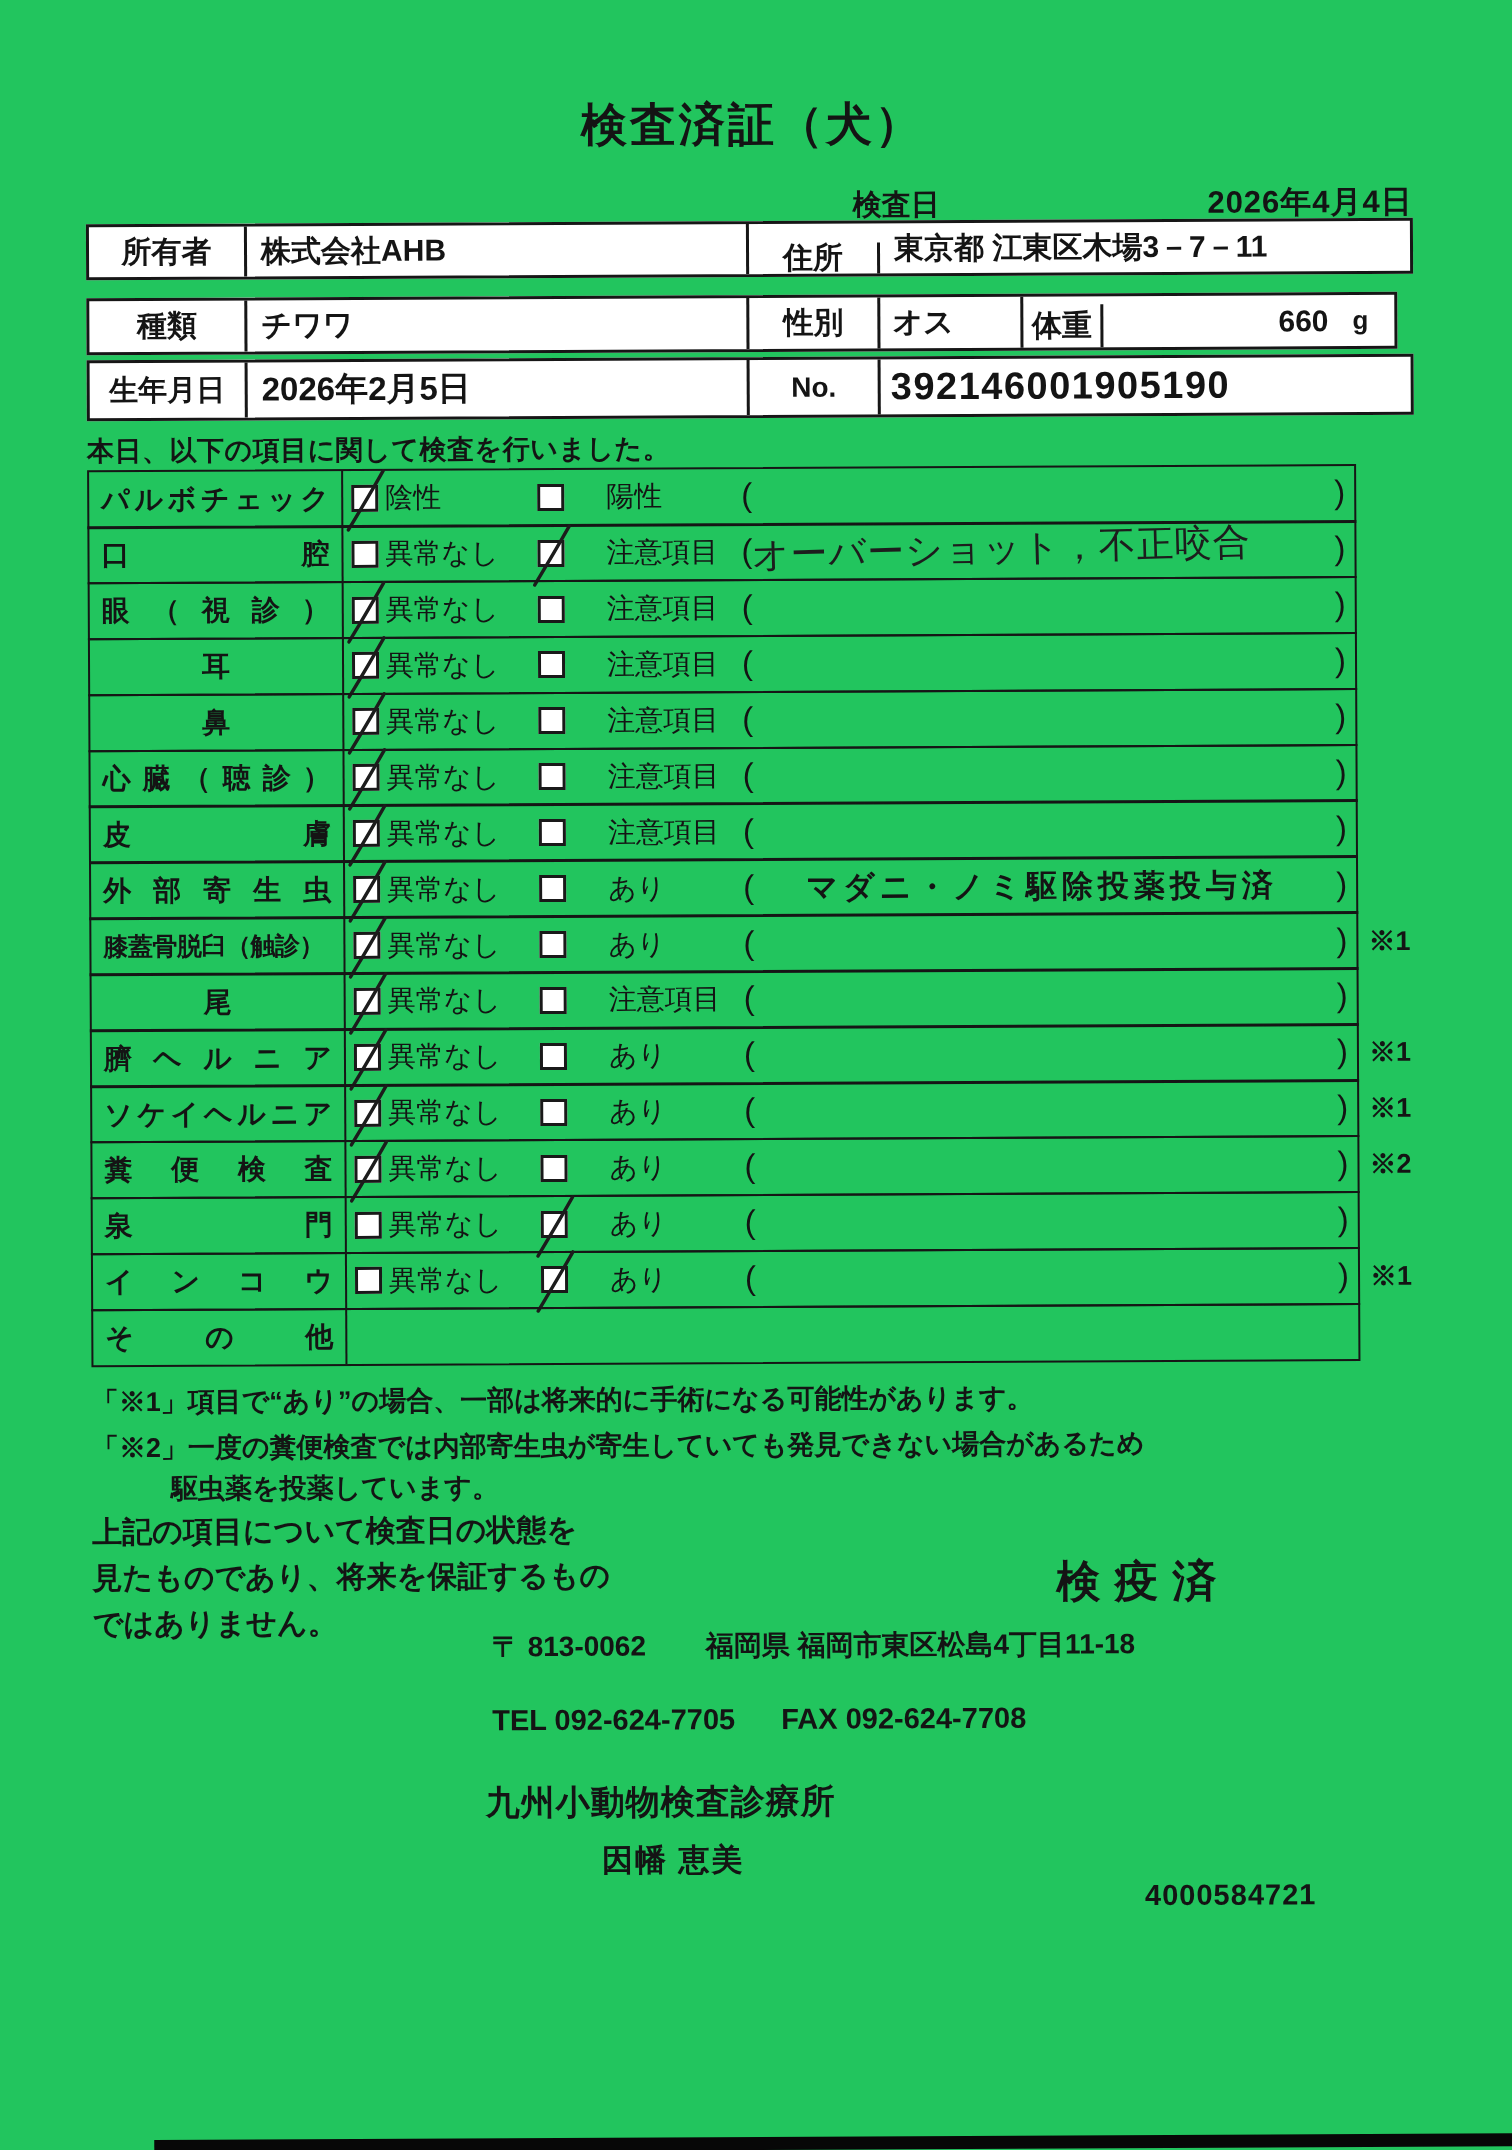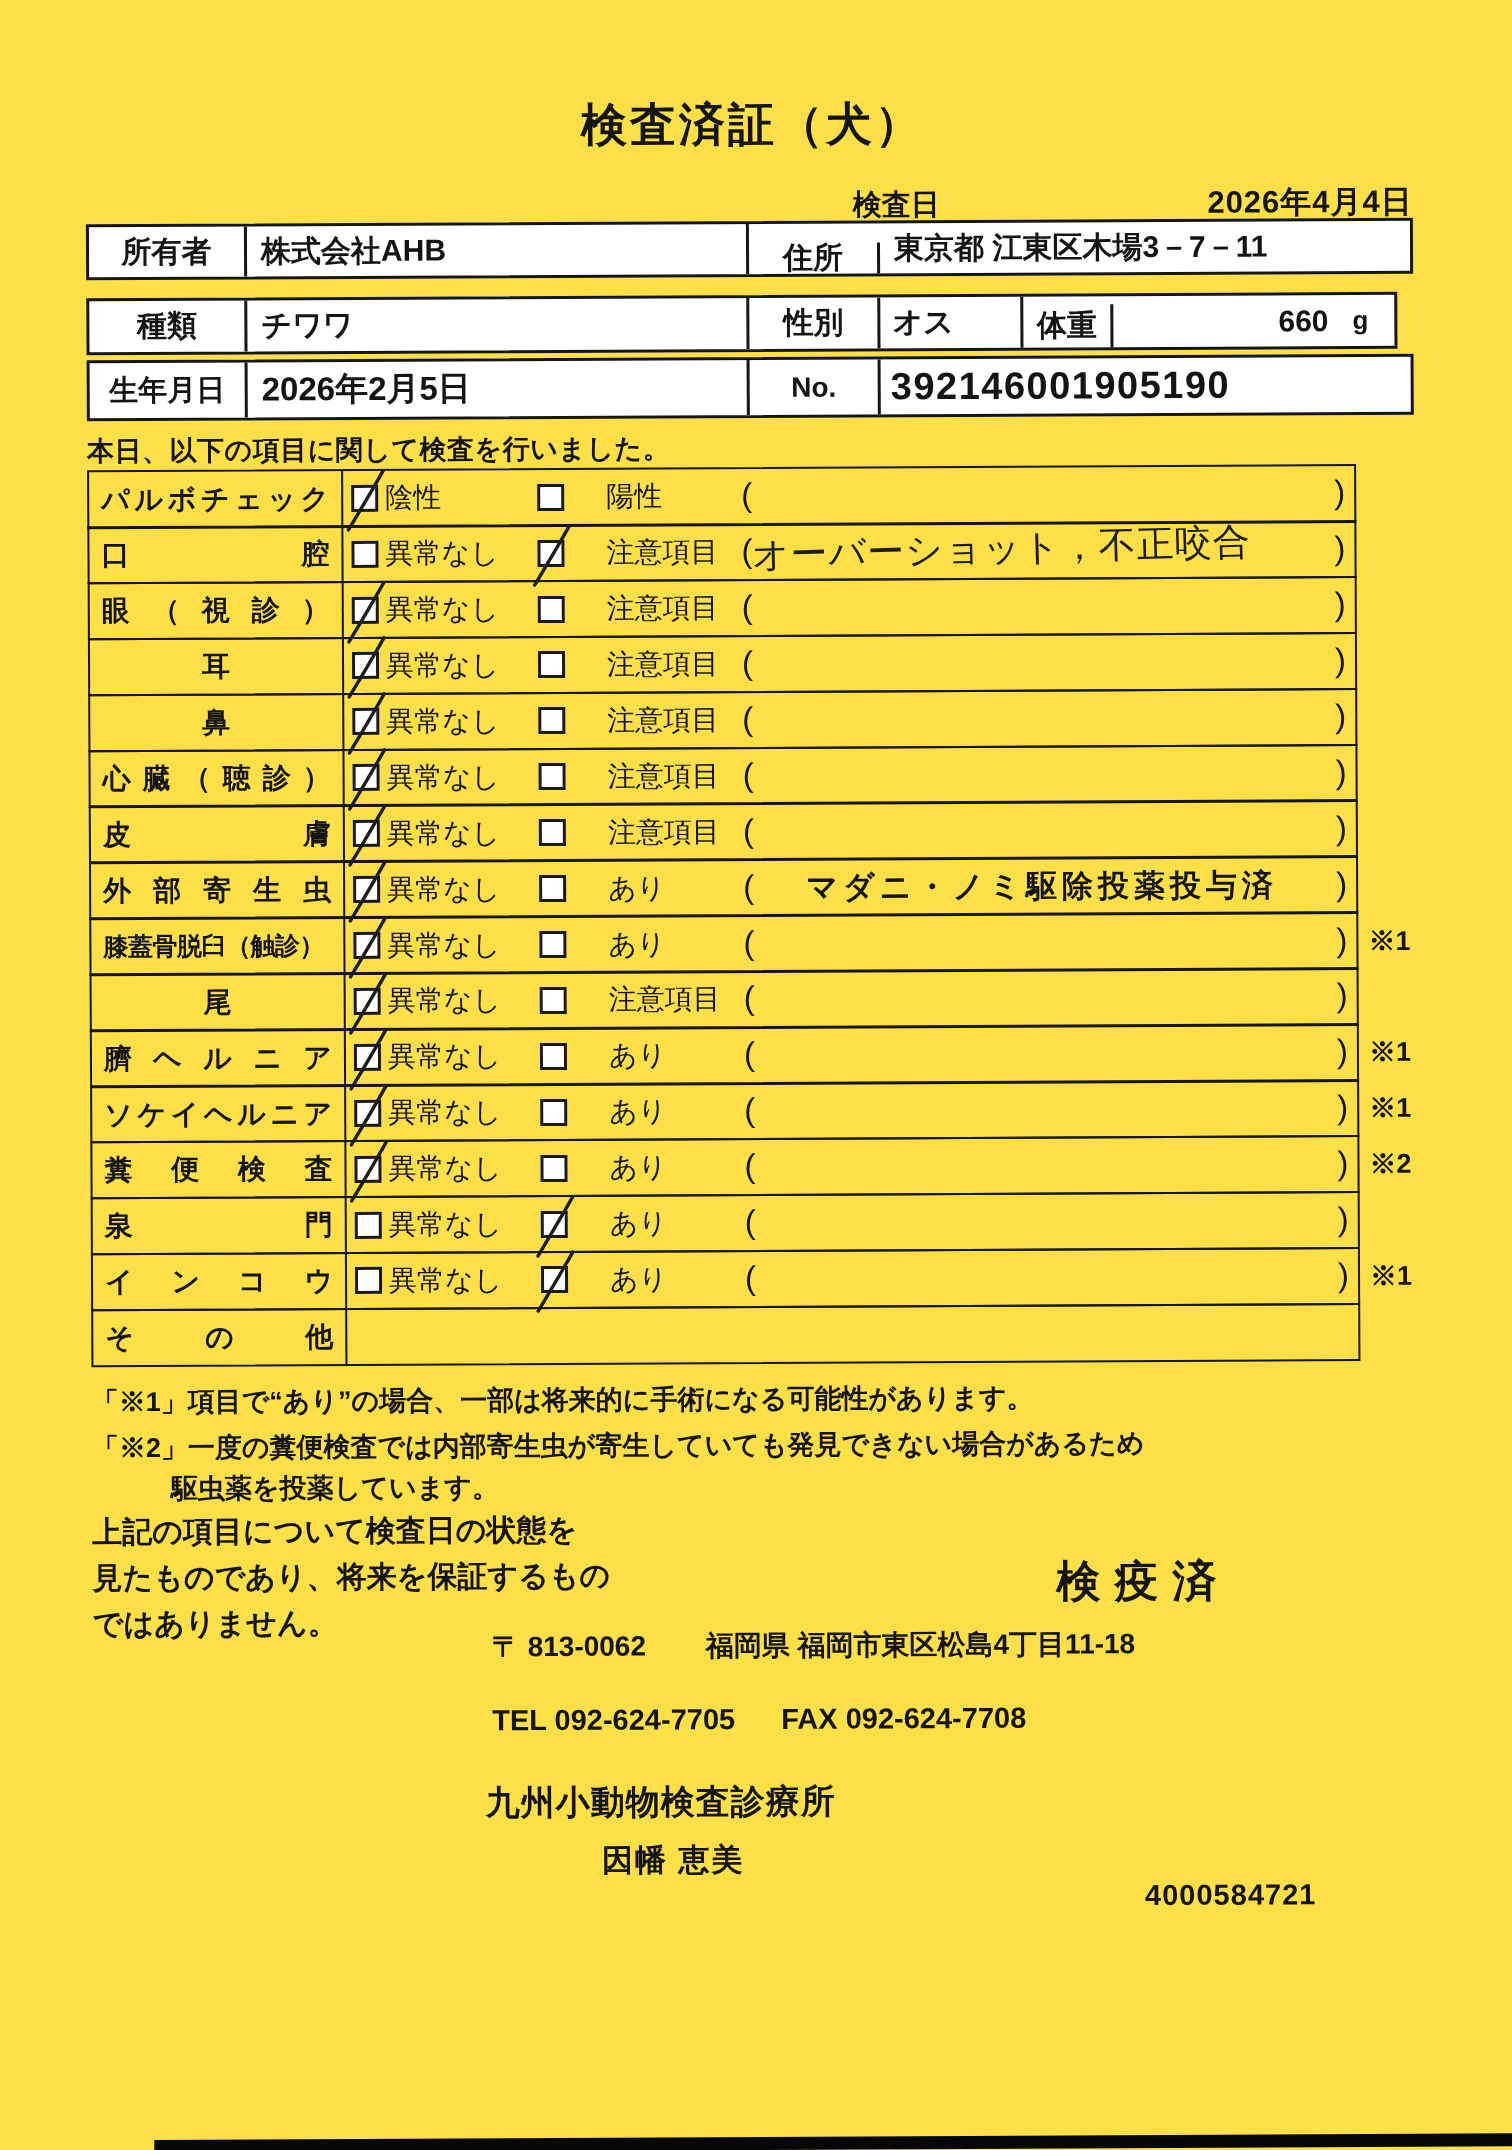--- a/index.html
+++ b/index.html
@@ -1,17 +1,17 @@
 <!DOCTYPE html>
 <html lang="ja"><head>
 <meta charset="utf-8">
 <style>
   html,body { margin:0; padding:0; background:#ffffff; }
   .page {
-    position:relative; width:1512px; height:2150px; background:#fde047;
+    position:relative; width:1512px; height:2150px; background:#22c55e;
     overflow:hidden; font-family:"Liberation Sans", sans-serif; color:#141414;
   }
   .sheet { position:absolute; inset:0; transform:rotate(-0.28deg); transform-origin:50% 40%; }
 
   .abs { position:absolute; }
 
   #title { top:94px; left:0; width:100%; text-align:center; font-size:46px; font-weight:700; letter-spacing:3px; }
 
   #inspDateLabel { left:856px; top:186px; font-size:29px; font-weight:700; }
   #inspDateValue { right:96px; top:184px; font-size:31px; font-weight:700; letter-spacing:1px; }
@@ -20,21 +20,21 @@
   .itable .cell { box-sizing:border-box; border-right:3px solid #161616; display:flex; align-items:center; font-weight:700; overflow:visible; white-space:nowrap; }
   .itable .cell:last-child { border-right:none; }
   .lblc { justify-content:center; }
   .valc { padding-left:14px; }
 
   #t1 { left:89px; top:221px; width:1327px; height:56px; font-size:30px; }
   #t1 .c1 { width:158px; } #t1 .c2 { width:502px; } #t1 .c3 { width:131px;margin-top:19px; } #t1 .c4 { flex:1; }
 
   #t2 { left:89px; top:295px; width:1311px; height:57px; font-size:30px; }
   #t2 .c1 { width:158px; } #t2 .c2 { width:502px; } #t2 .c3 { width:131px; }
-  #t2 .c4 { width:143px; padding-left:12px; } #t2 .c5 { width:90px;margin-top:8px; }
+  #t2 .c4 { width:143px; padding-left:12px; } #t2 .c5 { width:80px;margin-top:8px; }
   #t2 .c6 { flex:1; justify-content:flex-end; padding-right:26px; }
   #t2 .unit { margin-left:24px; font-size:26px; }
 
   #t3 { left:89px; top:357px; width:1327px; height:61px; font-size:30px; }
   #t3 .c1 { width:158px; font-size:29px;text-align:center; } #t3 .c2 { width:502px; font-size:33px; }
   #t3 .c3 { width:131px; font-size:28px; } #t3 .c4 { flex:1; padding-left:10px; font-size:38px; letter-spacing:1.5px; }
 
   #intro { left:89px; top:430px; font-size:27px; font-weight:700; letter-spacing:0.5px; }
 
   #examTable { left:89px; top:467px; width:1269px; }

